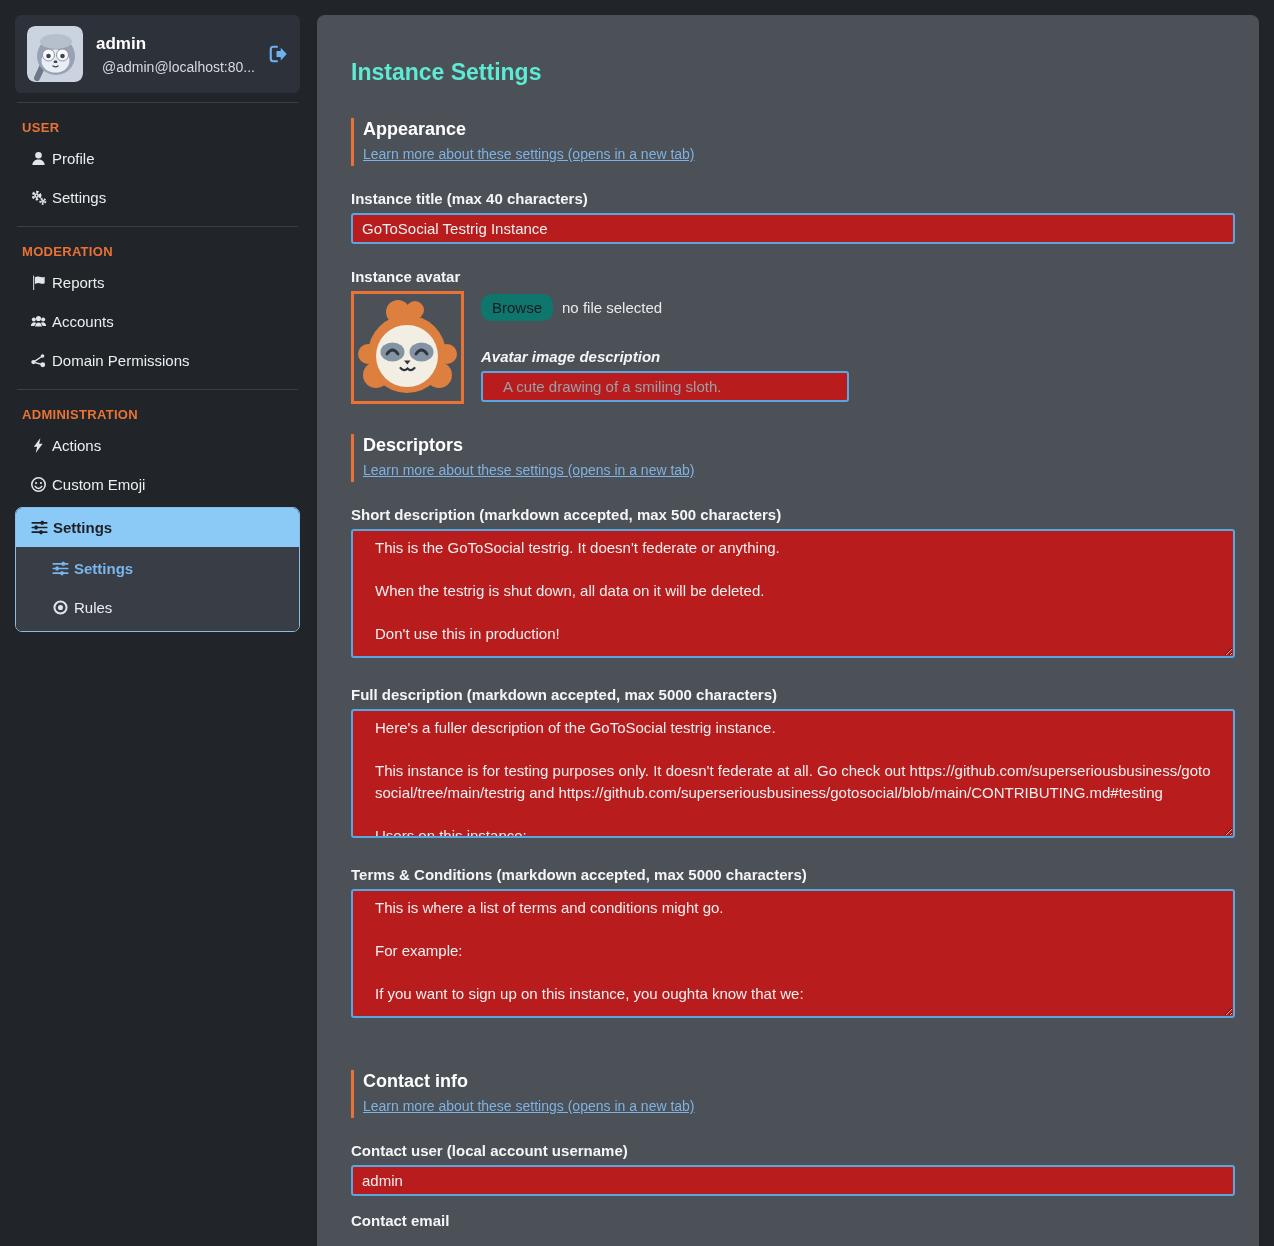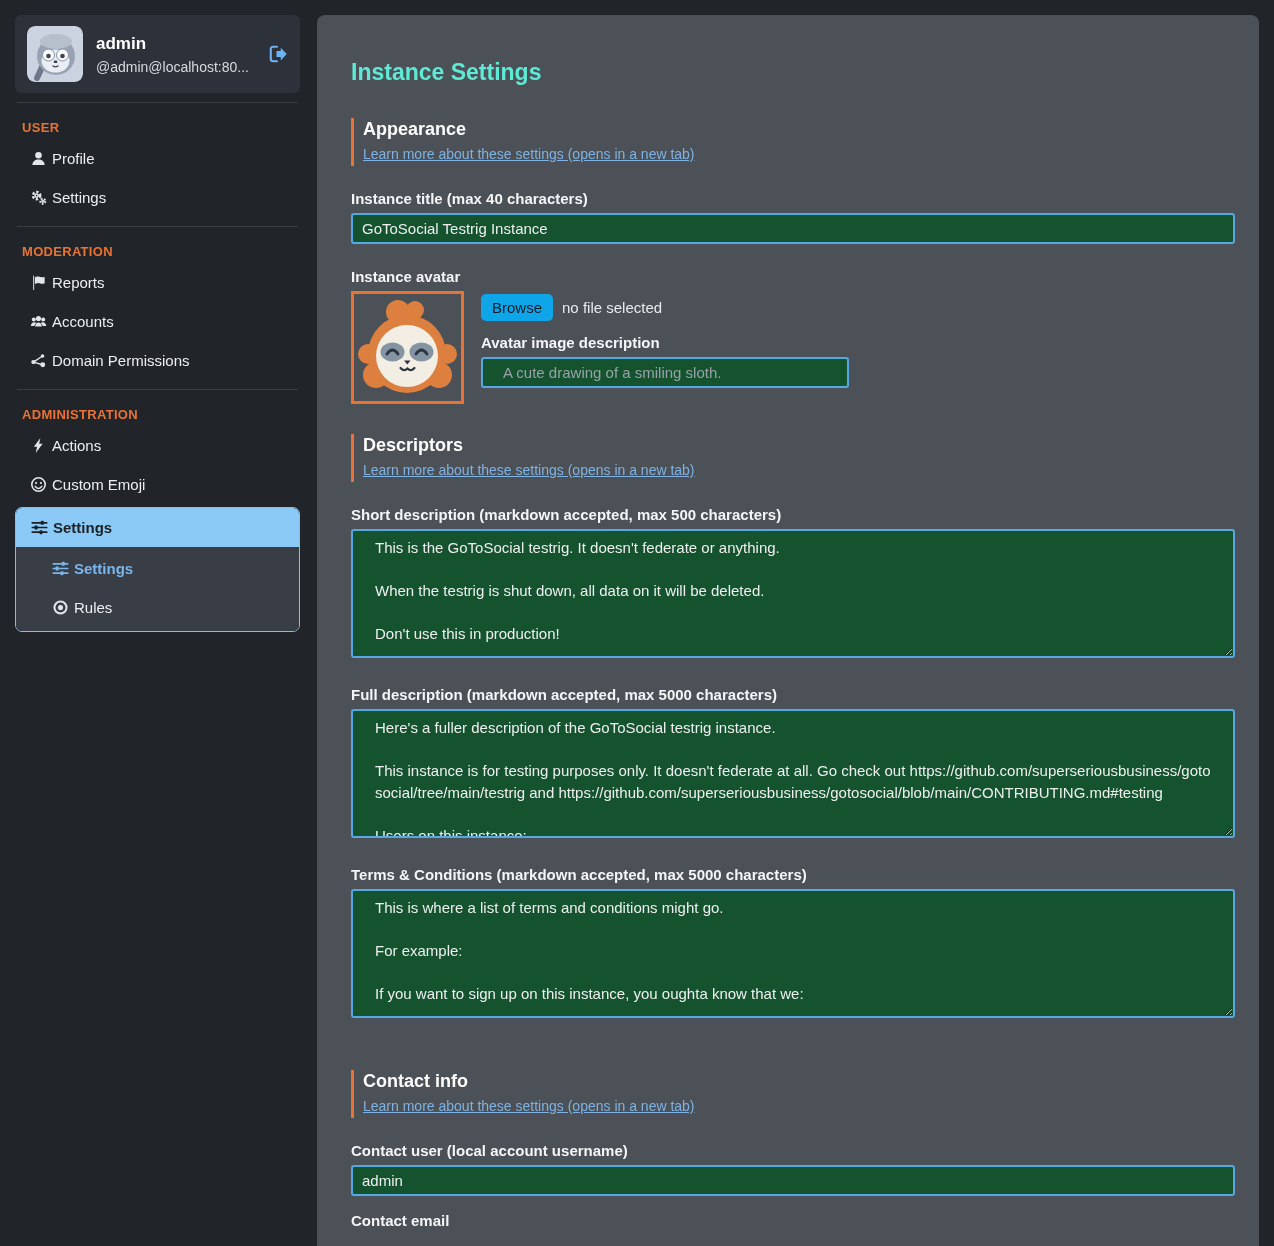--- a/index.html
+++ b/index.html
@@ -15,21 +15,21 @@
 
   
   .sidebar { width:285px; flex:none; }
   .user-card {
     background:#2d3139; border-radius:6px; padding:11px 12px;
     display:flex; align-items:center; gap:13px; cursor:pointer;
   }
   .user-avatar { width:56px; height:56px; border-radius:8px; flex:none; display:block; }
   .user-names { min-width:0; flex:1; }
   .user-display-name { font-weight:bold; font-size:17px; color:#ffffff; }
-  .user-webfinger { font-size:14px; color:#d7dadf; margin-top:5px; white-space:nowrap; }
+  .user-webfinger { font-size:14px; color:#d7dadf; margin-top:5px; white-space:nowrap;text-align:right; }
   .logout { color:#6cb3f3; flex:none; align-self:center; cursor:pointer; display:flex; }
   .sidebar hr { border:0; border-top:1px solid #3a3e45; margin:9px 2px; }
   .nav-header {
     color:#e87335; font-size:13px; font-weight:bold;
     padding:8px 8px 4px 7px; letter-spacing:.3px;
   }
   .nav-item {
     display:flex; align-items:center; gap:5px;
     padding:11px 8px 11px 15px; font-size:15px; color:#eceef1;
     cursor:pointer; border-radius:4px;
@@ -52,42 +52,42 @@
   }
   .page-title { font-size:23px; font-weight:bold; color:#5eead4; margin:0 0 32px; }
   .section-head {
     border-left:3px solid #e87335; padding:1px 0 3px 9px; margin:30px 0 16px;
   }
   .section-head h2 { font-size:18px; font-weight:bold; margin:0 0 5px; color:#ffffff; }
   .learn-link { color:#7fb2e2; font-size:14px; text-decoration:underline; cursor:pointer; }
   .form-field { margin-top:24px; }
   .field-label { display:block; font-size:15px; font-weight:bold; color:#f4f5f7; margin:0 0 6px; }
   .text-input, .text-area {
-    width:100%; background:#14532d; border:2px solid #58a7e2; border-radius:3px;
+    width:100%; background:#b91c1c; border:2px solid #58a7e2; border-radius:3px;
     color:#edeff1; font-size:15px; padding:4px 9px; font-family:inherit;
   }
   .text-input { height:31px; }
   .text-area {
     height:129px; padding:6px 22px; line-height:21.5px;
     resize:vertical; word-break:break-all; overflow:hidden;
   }
   .text-input::placeholder, .text-area::placeholder { color:#99a0a9; }
   .avatar-block { display:flex; gap:17px; margin-top:0; }
   .avatar-preview {
     width:113px; height:113px; border:3px solid #e87335; flex:none;
     display:flex; align-items:center; justify-content:center;
   }
   .avatar-right { padding-top:3px; }
   .browse-row { display:flex; align-items:center; gap:9px; }
   .browse-btn {
-    background:#0ea5e9; color:#171c22; font-size:15px; padding:5px 11px;
-    border:none; border-radius:5px; cursor:pointer; font-family:inherit;
+    background:#0f766e; color:#171c22; font-size:15px; padding:5px 11px;
+    border:none; border-radius:10px; cursor:pointer; font-family:inherit;
   }
   .file-status { font-size:15px; color:#e8eaed; }
-  .avatar-desc-label { margin-top:13px; }
+  .avatar-desc-label { margin-top:27px;font-style:italic; }
   .avatar-desc-input { width:368px;padding-left:20px; }
   .contact-section { margin-top:48px; }
 </style>
 </head>
 <body>
 
 <div class="layout">
 
   <aside class="sidebar">
 

